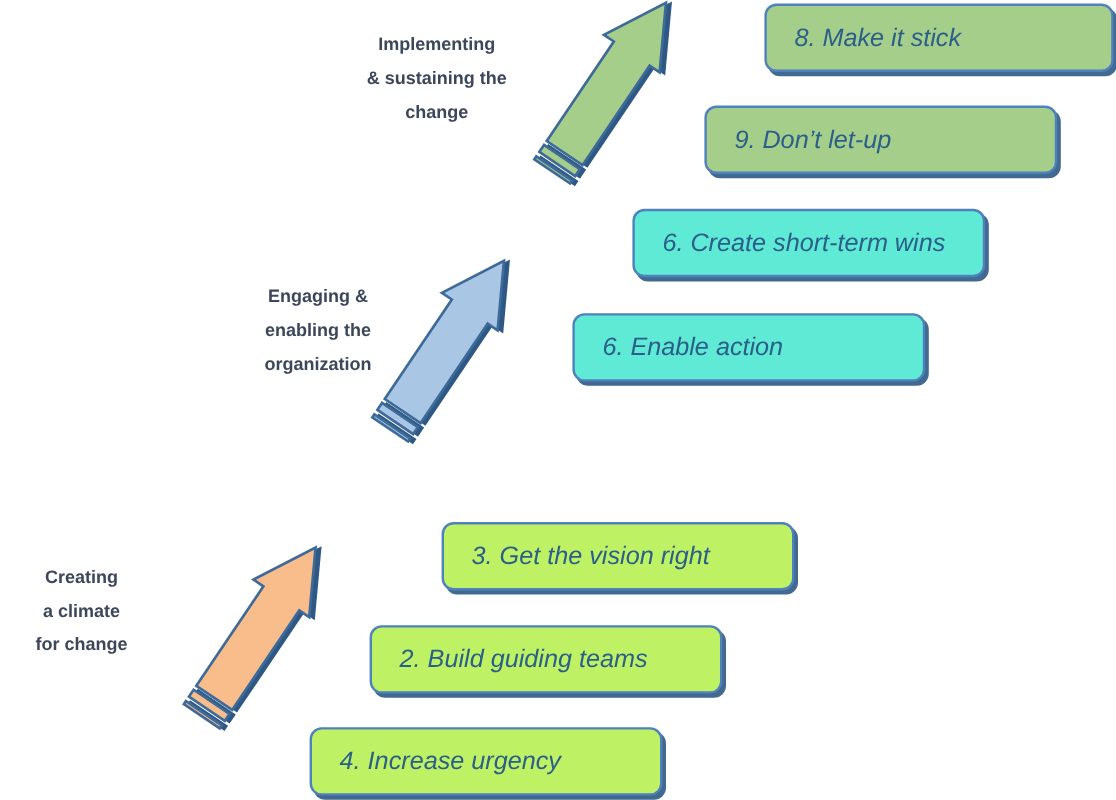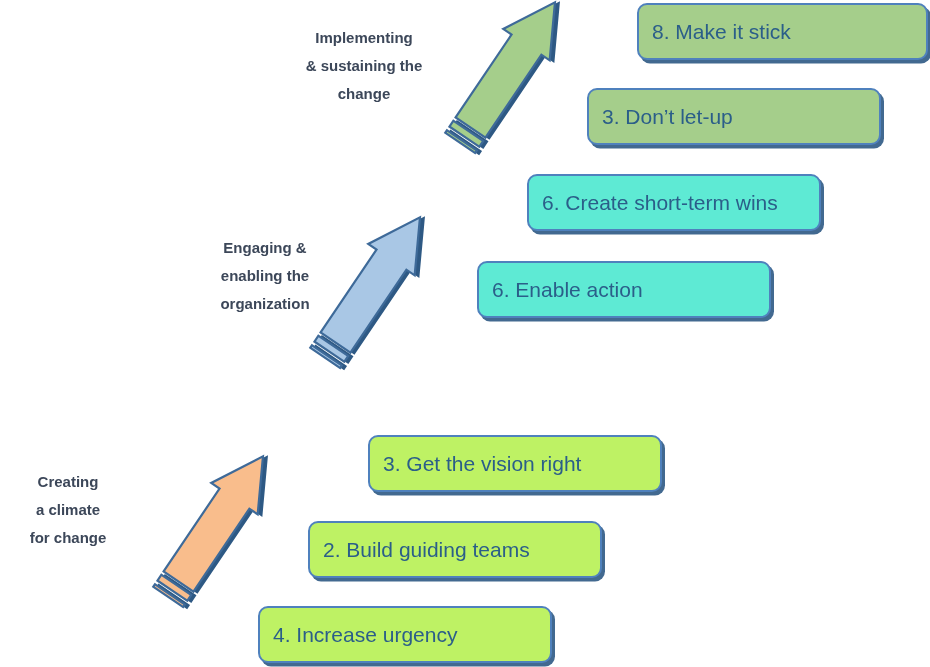--- a/index.html
+++ b/index.html
@@ -14,24 +14,25 @@
 
   
   .step {
     position: absolute;
     width: 294px; height: 57px;
     border: 2.5px solid #4F81BD;
     border-radius: 10px;
     box-shadow: 3px 3.5px 0 rgba(46,89,132,0.9);
     box-sizing: border-box;
     display: flex; align-items: center;
-    padding-left: 13px;
+    padding-left: 23px;
     font-size: 21px;
     color: #2B5E89;
     white-space: nowrap;
+    font-style: italic;
   }
   .step.orange { background: #bef264; }
   .step.blue   { background: #5eead4; }
   .step.green  { background: #A5CE8B; }
 
   .step1 { left: 258px; top: 606px; }
   .step2 { left: 308px; top: 521px; }
   .step3 { left: 368px; top: 435px; }
   .step4 { left: 416px; top: 346px; }
   .step5 { left: 477px; top: 261px; }
@@ -136,19 +137,19 @@
   <div class="step orange step3">
     <span>3. Get the vision right</span>
   </div>
   <div class="step blue step5">
     <span>6. Enable action</span>
   </div>
   <div class="step blue step6">
     <span>6. Create short-term wins</span>
   </div>
   <div class="step green step7">
-    <span>3. Don’t let-up</span>
+    <span>9. Don’t let-up</span>
   </div>
   <div class="step green step8">
     <span>8. Make it stick</span>
   </div>
 
 </div>
 
 </body></html>

